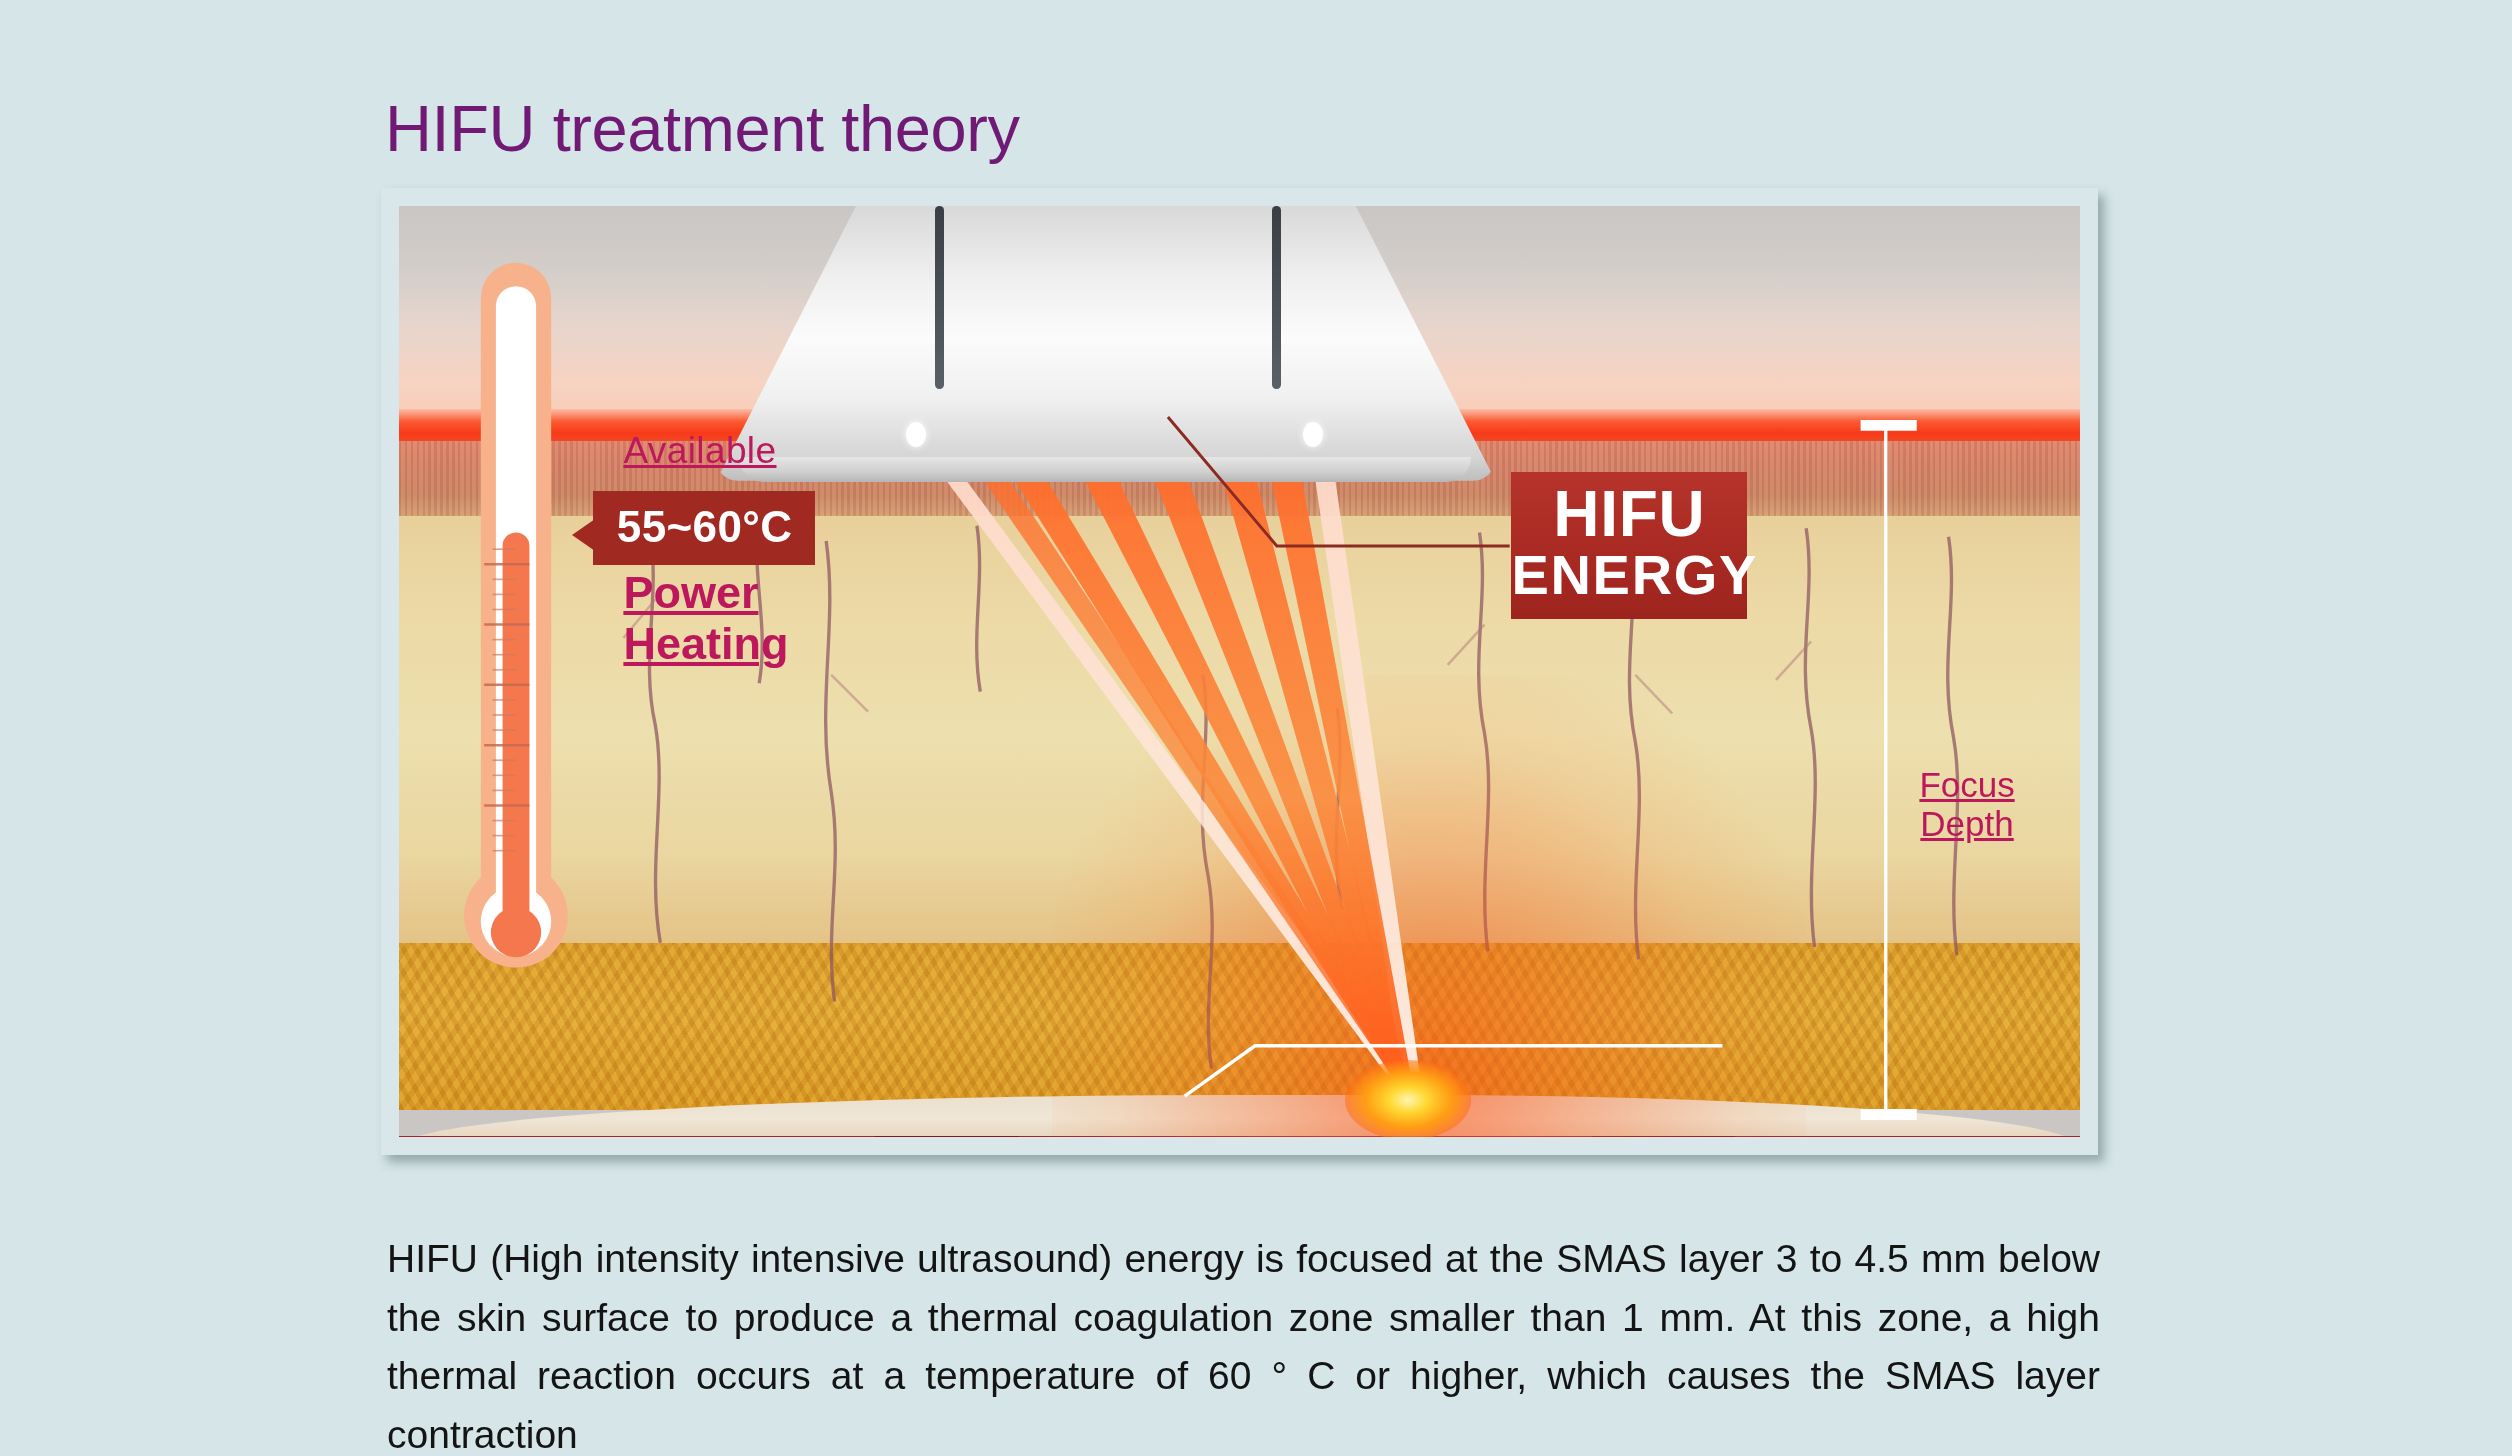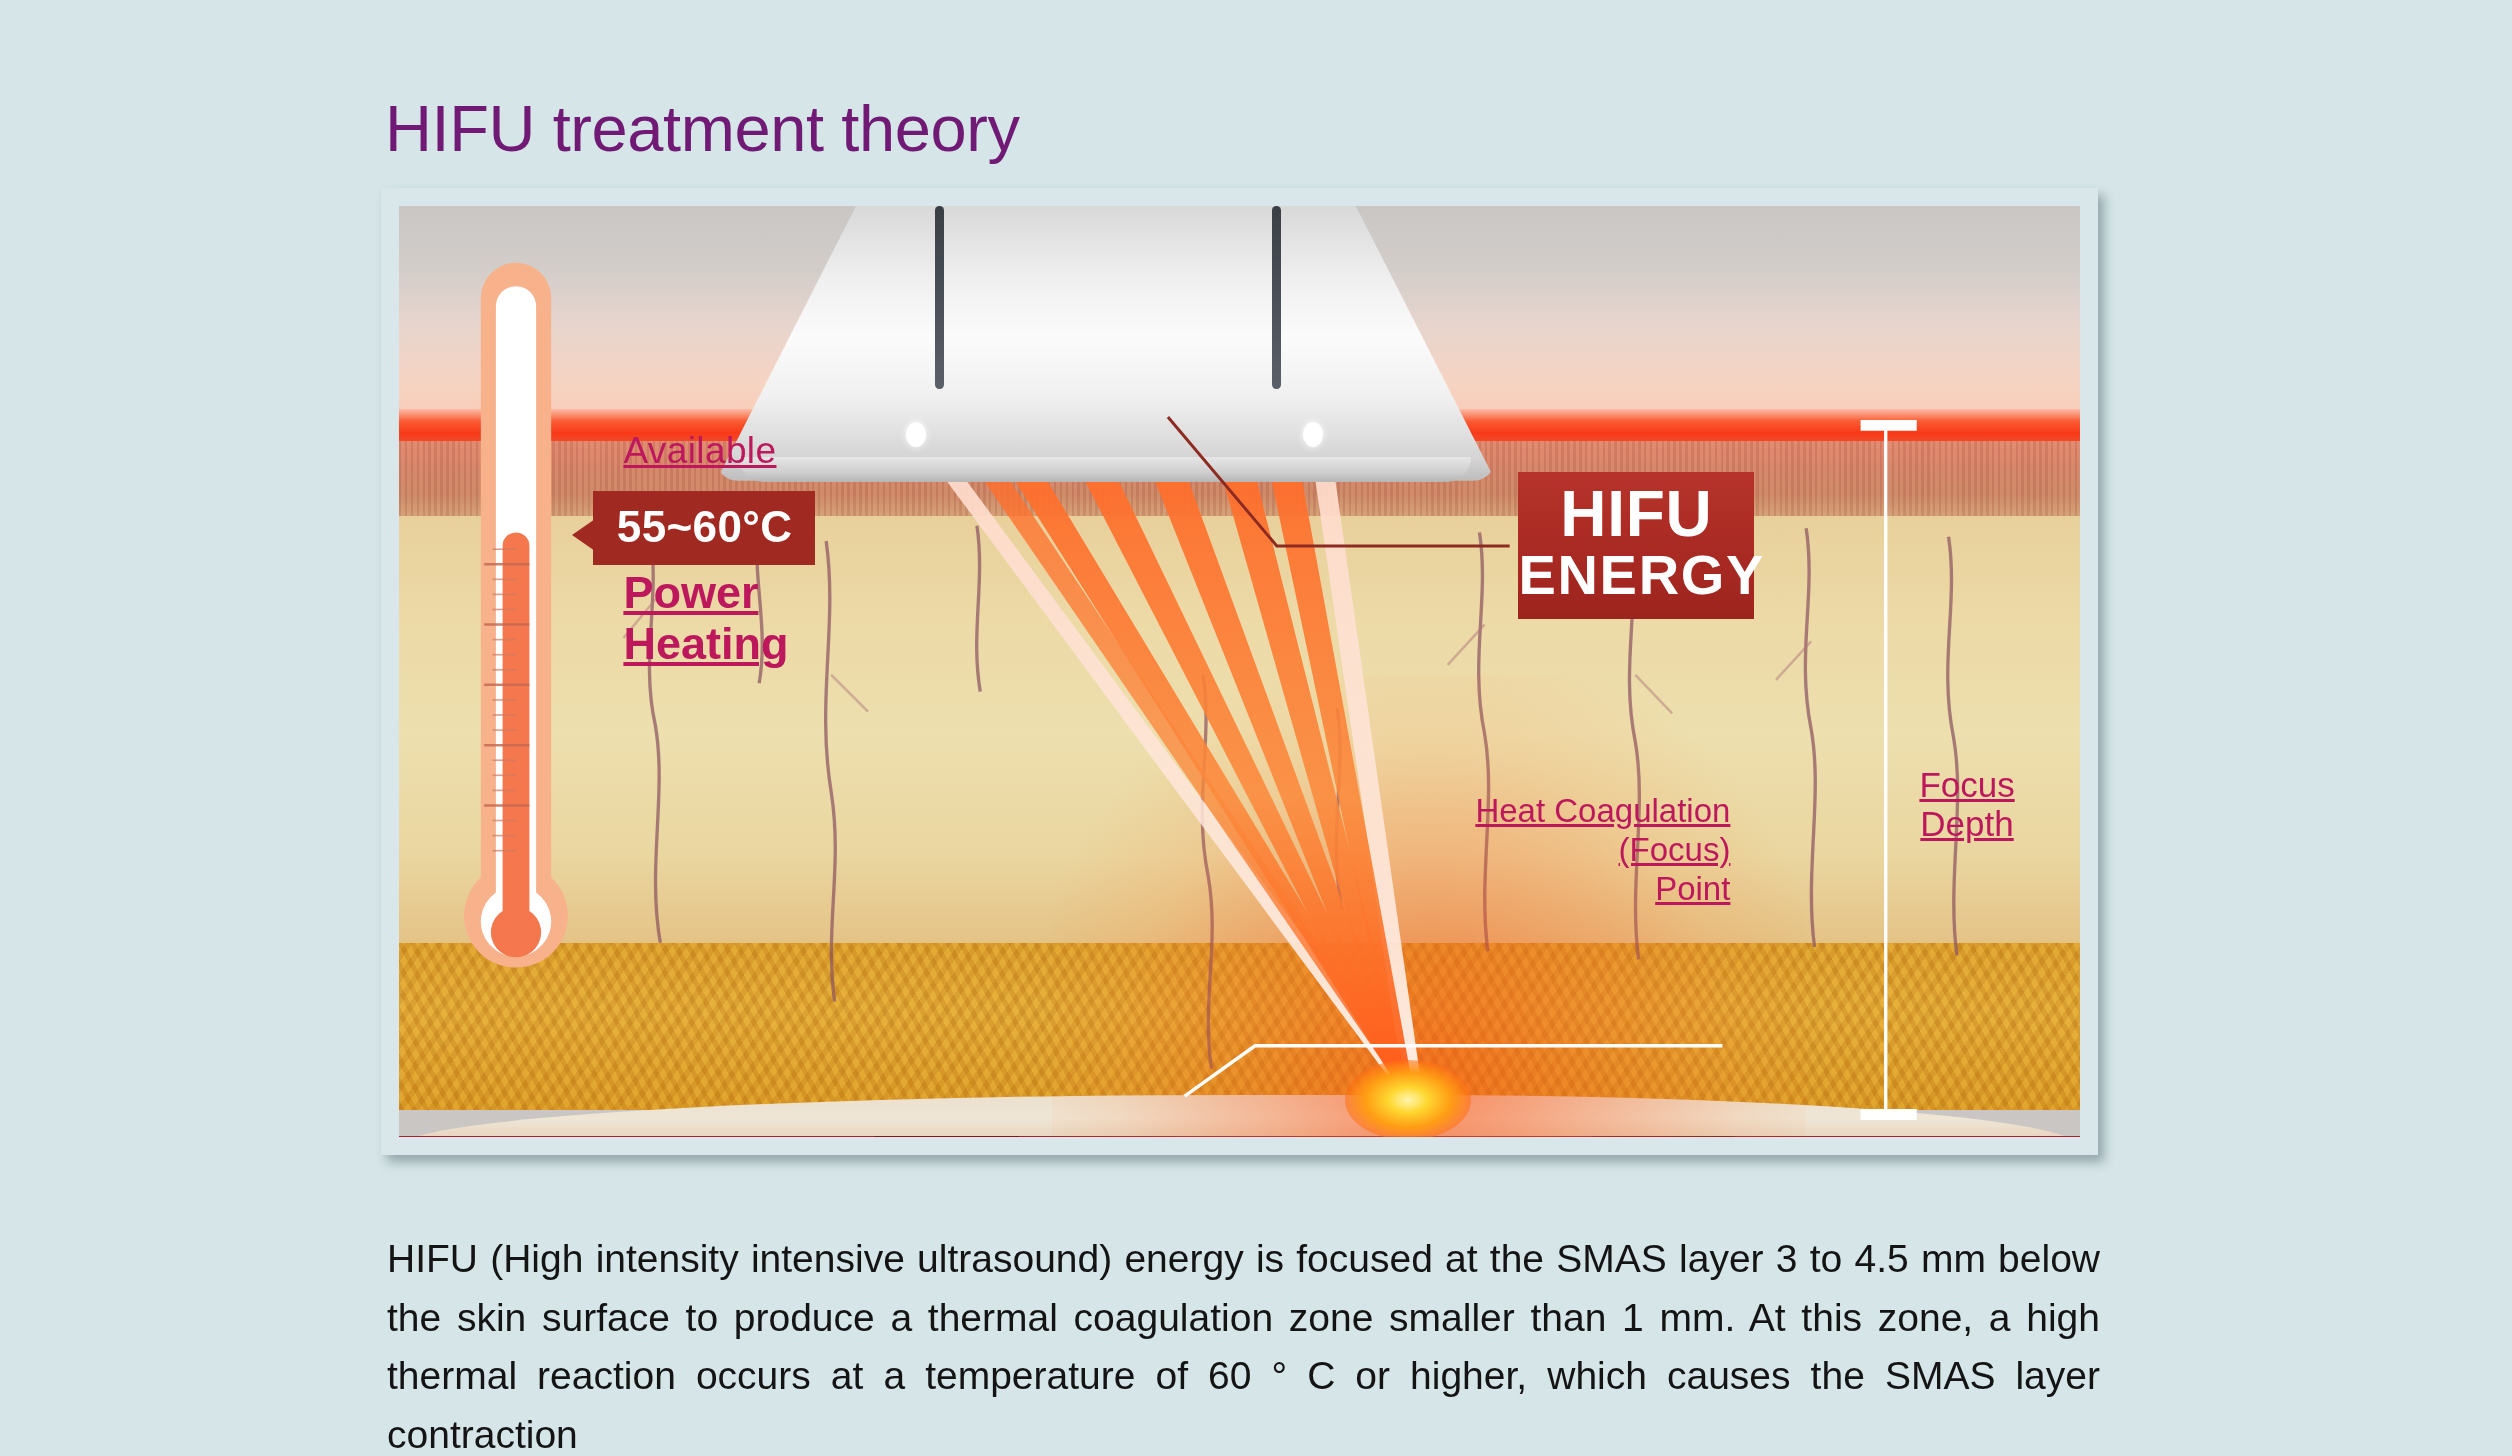--- a/index.html
+++ b/index.html
@@ -198,21 +198,20 @@
   }
   #hifu-badge {
     position: absolute;
     left: 1112px; top: 266px;
     width: 236px; height: 147px;
     background: linear-gradient(180deg,#b5332a 0%,#a92a23 55%,#9d241e 100%);
     color: #ffffff;
     text-align: center;
     box-sizing: border-box;
     padding-top: 10px;
-    margin-left: 7px;
   }
   #hifu-badge-main { font-size: 64px; font-weight: 700; line-height: 1.0; letter-spacing: 0.8px; }
   #hifu-badge-sub  { font-size: 56px; font-weight: 700; line-height: 1.05; letter-spacing: 1.7px; }
 
   #label-heat-coagulation {
     left: 971px; top: 586px;
     width: 360px;
     font-size: 33px; line-height: 1.18;
     text-align: right;
   }
@@ -378,22 +377,20 @@
     <div id="temp-badge">55~60°C</div>
 
     <div class="illus-label" id="label-power-heating">Power
 Heating</div>
 
     <div id="hifu-badge">
       <div id="hifu-badge-main">HIFU</div>
       <div id="hifu-badge-sub">ENERGY</div>
     </div>
 
-    <div class="illus-label" id="label-heat-coagulation">Heat Coagulation (Focus)
-Point</div>
 
     <div class="illus-label" id="label-focus-depth">Focus
 Depth</div>
 
   </div>
 </div>
 
 <p id="caption">HIFU (High intensity intensive ultrasound) energy is focused at the SMAS layer 3 to 4.5 mm below the skin surface to produce a thermal coagulation zone smaller than 1 mm. At this zone, a high thermal reaction occurs at a temperature of 60 ° C or higher, which causes the SMAS layer contraction</p>
 
 

